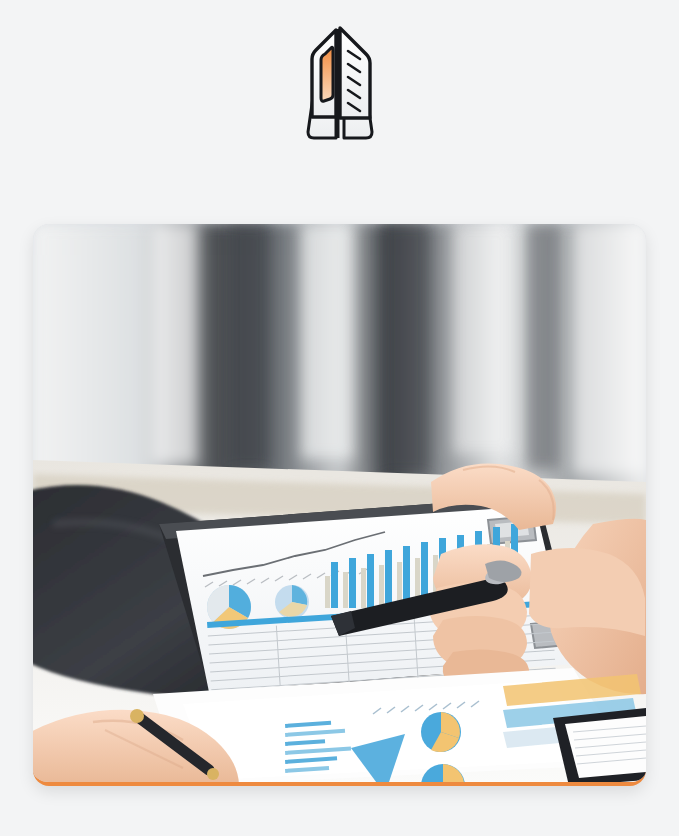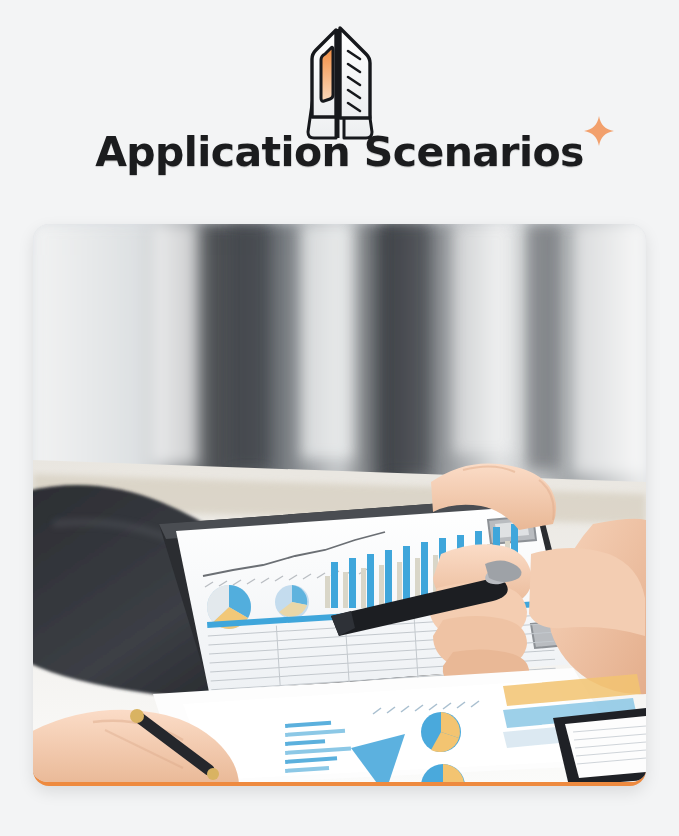--- a/index.html
+++ b/index.html
@@ -107,28 +107,20 @@
 
     <g stroke="#16181c" stroke-width="2.6" stroke-linecap="round">
       <line x1="74" y1="29" x2="86" y2="37"></line>
       <line x1="74" y1="42" x2="86" y2="50"></line>
       <line x1="74" y1="55" x2="86" y2="63"></line>
       <line x1="74" y1="68" x2="86" y2="76"></line>
       <line x1="74" y1="81" x2="86" y2="89"></line>
     </g>
   </svg>
 
-  <div class="title-row">
-    <span class="title-wrap">
-      <span class="page-title">Application Scenarios</span>
-      <svg class="sparkle" viewBox="0 0 30 30">
-        <path d="M15 0 C16.4 8.6 21.4 13.6 30 15 C21.4 16.4 16.4 21.4 15 30 C13.6 21.4 8.6 16.4 0 15 C8.6 13.6 13.6 8.6 15 0 Z" fill="#f2a06c"></path>
-      </svg>
-    </span>
-  </div>
 </div>
 
 <div class="photo-card">
   <div class="photo-inner">
     <svg viewBox="0 0 613 562" width="613" height="562" preserveAspectRatio="none">
       <defs>
         <linearGradient id="bgWall" x1="0" y1="0" x2="1" y2="0">
           <stop offset="0%" stop-color="#f2f3f3"></stop>
           <stop offset="18%" stop-color="#dcdfe1"></stop>
           <stop offset="30%" stop-color="#494c50"></stop>

